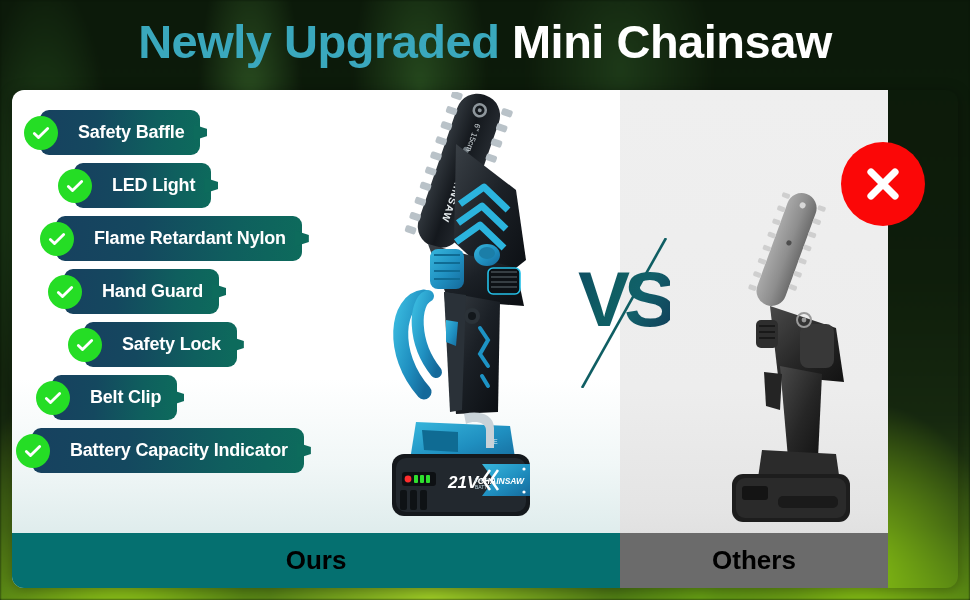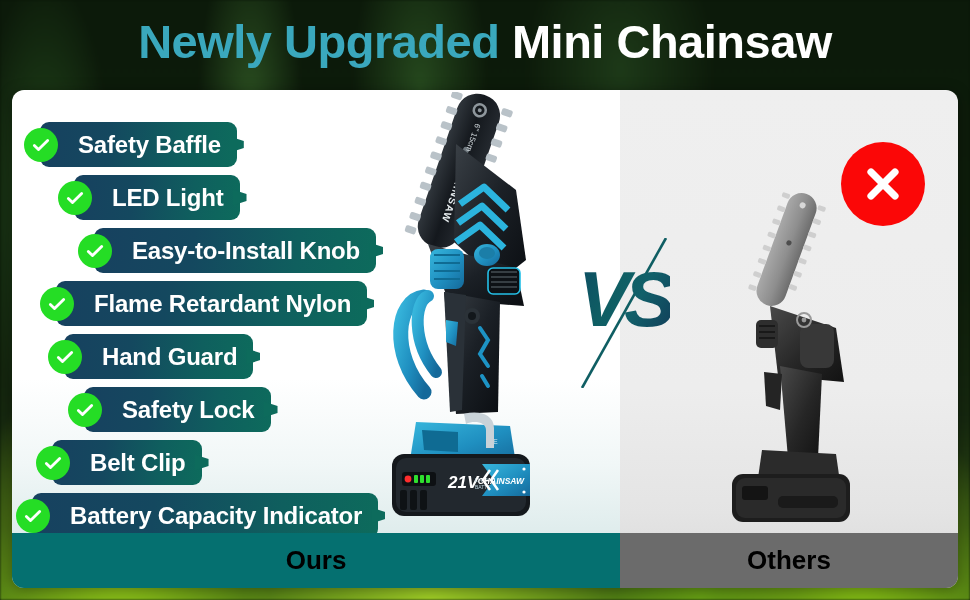--- a/index.html
+++ b/index.html
@@ -43,47 +43,47 @@
     border-radius:12px; overflow:hidden;
     display:flex;
     box-shadow:0 2px 14px rgba(0,0,0,.35);
   }
   .panel { position:relative; height:100%; }
   #ours-panel {
     width:608px;
     background:linear-gradient(180deg,#ffffff 0%,#ffffff 58%,#f1f7f7 75%,#dbeaea 92%,#cfe2e3 100%);
   }
   #others-panel {
-    width:338px;
+    width:268px;
     background:linear-gradient(180deg,#efefef 0%,#ededed 60%,#e4e4e4 85%,#d8d8d8 100%);
     padding-left:23px;
   }
 
   
   .footer-bar {
     position:absolute; left:0; bottom:0; height:55px; width:100%;
     display:flex; align-items:center; justify-content:center;
     color:#000000; font-size:26px; font-weight:bold;
   }
   #ours-bar   { background:#057070; }
   #others-bar { background:#6b6b6b; }
 
   
   #features {
     position:absolute; left:0; top:16px; width:400px;
     display:flex; flex-direction:column;
   }
   .feature-row { position:relative; height:53px; }
   .pill {
-    position:absolute; top:16px; height:45px;
+    position:absolute; top:4px; height:45px;
     background:linear-gradient(95deg,#17415f 0%,#14485f 35%,#0f5f5e 72%,#0d6b5c 100%);
     border-radius:9px;
     display:flex; align-items:center;
     padding-left:38px; padding-right:16px;
-    color:#fff; font-size:24px; font-weight:bold;
+    color:#fff; font-size:18px; font-weight:bold;
     letter-spacing:-.2px; white-space:nowrap;
   }
   
   .pill::after {
     content:""; position:absolute; right:-7px; top:50%;
     width:14px; height:16px; transform:translateY(-50%);
     background:#0d6b5c;
     clip-path:polygon(0 0,100% 28%,100% 72%,0 100%);
   }
   .check {
@@ -98,21 +98,21 @@
   
   #vs {
     position:absolute; left:578px; top:238px; width:92px; height:130px; z-index:6;
   }
   #vs .slash {
     position:absolute; left:0; top:0; width:92px; height:150px;
   }
   #vs .vstext {
     position:absolute; left:0; top:16px; width:92px;
     text-align:center;
-    font-size:78px; font-weight:bold; font-style:italic;
+    font-size:78px; font-weight:bold; 
     letter-spacing:-6px;
     background:linear-gradient(120deg,#0d4c63 0%,#0f5e63 40%,#11606a 60%,#123b58 100%);
     -webkit-background-clip:text; background-clip:text;
     color:transparent;
   }
 
   
   #x-badge {
     position:absolute; left:841px; top:142px;
     width:84px; height:84px; border-radius:50%;
@@ -153,30 +153,20 @@
         </div>
       </div>
       <div class="feature-row">
         <div class="pill" style="left:62px;">
           <span class="check" style="left:-16px;">
             <svg viewBox="0 0 24 24">
                 <path d="M4 12.5l5 5L20 6.5" fill="none" stroke="#fff" stroke-width="3.4" stroke-linecap="round" stroke-linejoin="round"></path>
               </svg>
           </span>
           <span>LED Light</span>
-        </div>
-      </div>
-      <div class="feature-row">
-        <div class="pill" style="left:82px;">
-          <span class="check" style="left:-16px;">
-            <svg viewBox="0 0 24 24">
-                <path d="M4 12.5l5 5L20 6.5" fill="none" stroke="#fff" stroke-width="3.4" stroke-linecap="round" stroke-linejoin="round"></path>
-              </svg>
-          </span>
-          <span>Easy-to-Install Knob</span>
         </div>
       </div>
       <div class="feature-row">
         <div class="pill" style="left:44px;">
           <span class="check" style="left:-16px;">
             <svg viewBox="0 0 24 24">
                 <path d="M4 12.5l5 5L20 6.5" fill="none" stroke="#fff" stroke-width="3.4" stroke-linecap="round" stroke-linejoin="round"></path>
               </svg>
           </span>
           <span>Flame Retardant Nylon</span>

